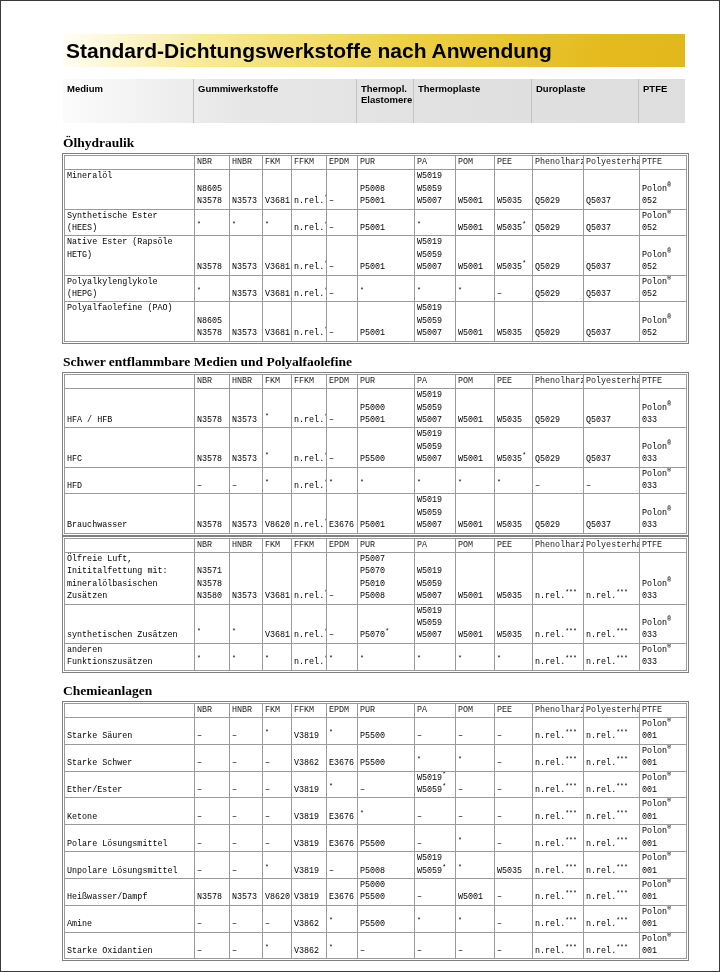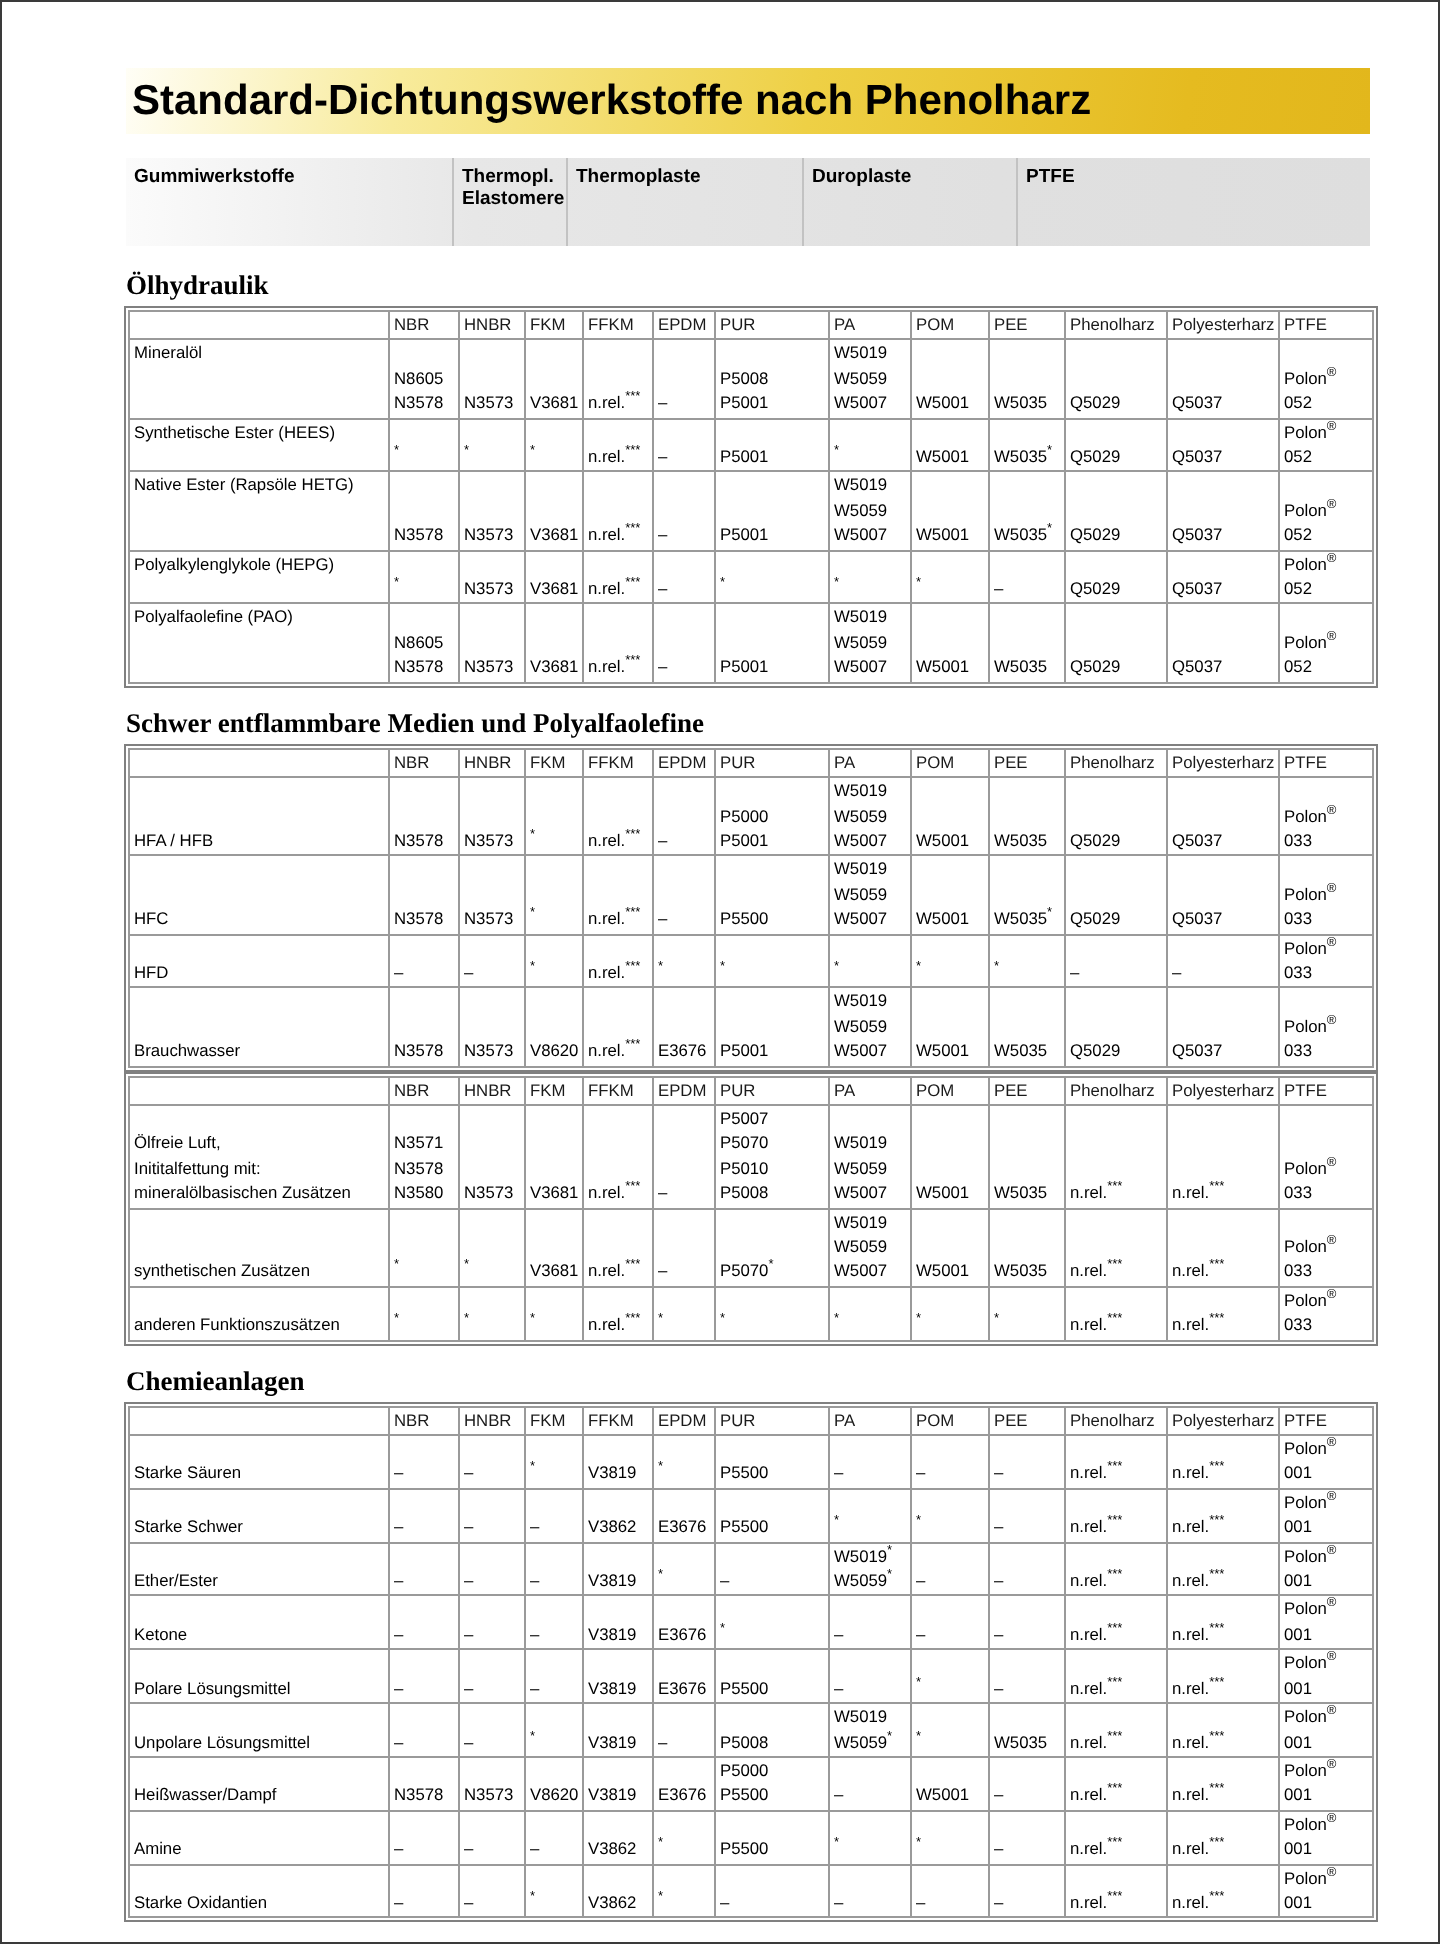--- a/index.html
+++ b/index.html
@@ -27,42 +27,44 @@
   .band-cell:first-child { border-left:none; }
   .bc0{width:130px;} .bc1{width:163px;} .bc2{width:57px;} .bc3{width:118px;} .bc4{width:107px;} .bc5{width:47px;}
 
   h2.section { margin:12px 0 0 0; font-size:13.5px; font-weight:bold;font-family:Liberation Serif, serif; }
 
   table.mat {
     border-collapse:collapse; table-layout:fixed; width:620px;
     margin-top:4px; margin-left:1px;
     outline:1px solid #808080; outline-offset:1px;
     font-size:8.4px;
+    font-family:Liberation Mono, monospace;
   }
   table.mat td {
     border:1px solid #9a9a9a; padding:0 2px 1px 2px;
     line-height:12.4px; vertical-align:bottom; text-align:left;
     overflow:hidden; word-wrap:normal;
   }
   table.mat thead td { vertical-align:middle; height:12px; color:#1a1a1a; }
   table.mat td.medium { vertical-align:bottom; }
   table.mat[data-medium-align="top"] td.medium { vertical-align:top;margin-left:12px; }
   table.mat sup { font-size:6.5px; line-height:0; }
 </style>
 </head>
 <body>
 
 <div class="page">
   <div class="content">
 
     <div class="title-bar">
-      <h1>Standard-Dichtungswerkstoffe nach Phenolharz</h1>
+      <h1>Standard-Dichtungswerkstoffe nach Anwendung</h1>
     </div>
 
     <div class="band">
+      <div class="band-cell bc0">Medium</div>
       <div class="band-cell bc1">Gummiwerkstoffe</div>
       <div class="band-cell bc2" style="white-space: pre-line;">Thermopl.
 Elastomere</div>
       <div class="band-cell bc3">Thermoplaste</div>
       <div class="band-cell bc4">Duroplaste</div>
       <div class="band-cell bc5">PTFE</div>
     </div>
 
     <h2 class="section">Ölhydraulik</h2>
     <table class="mat" data-medium-align="top">

